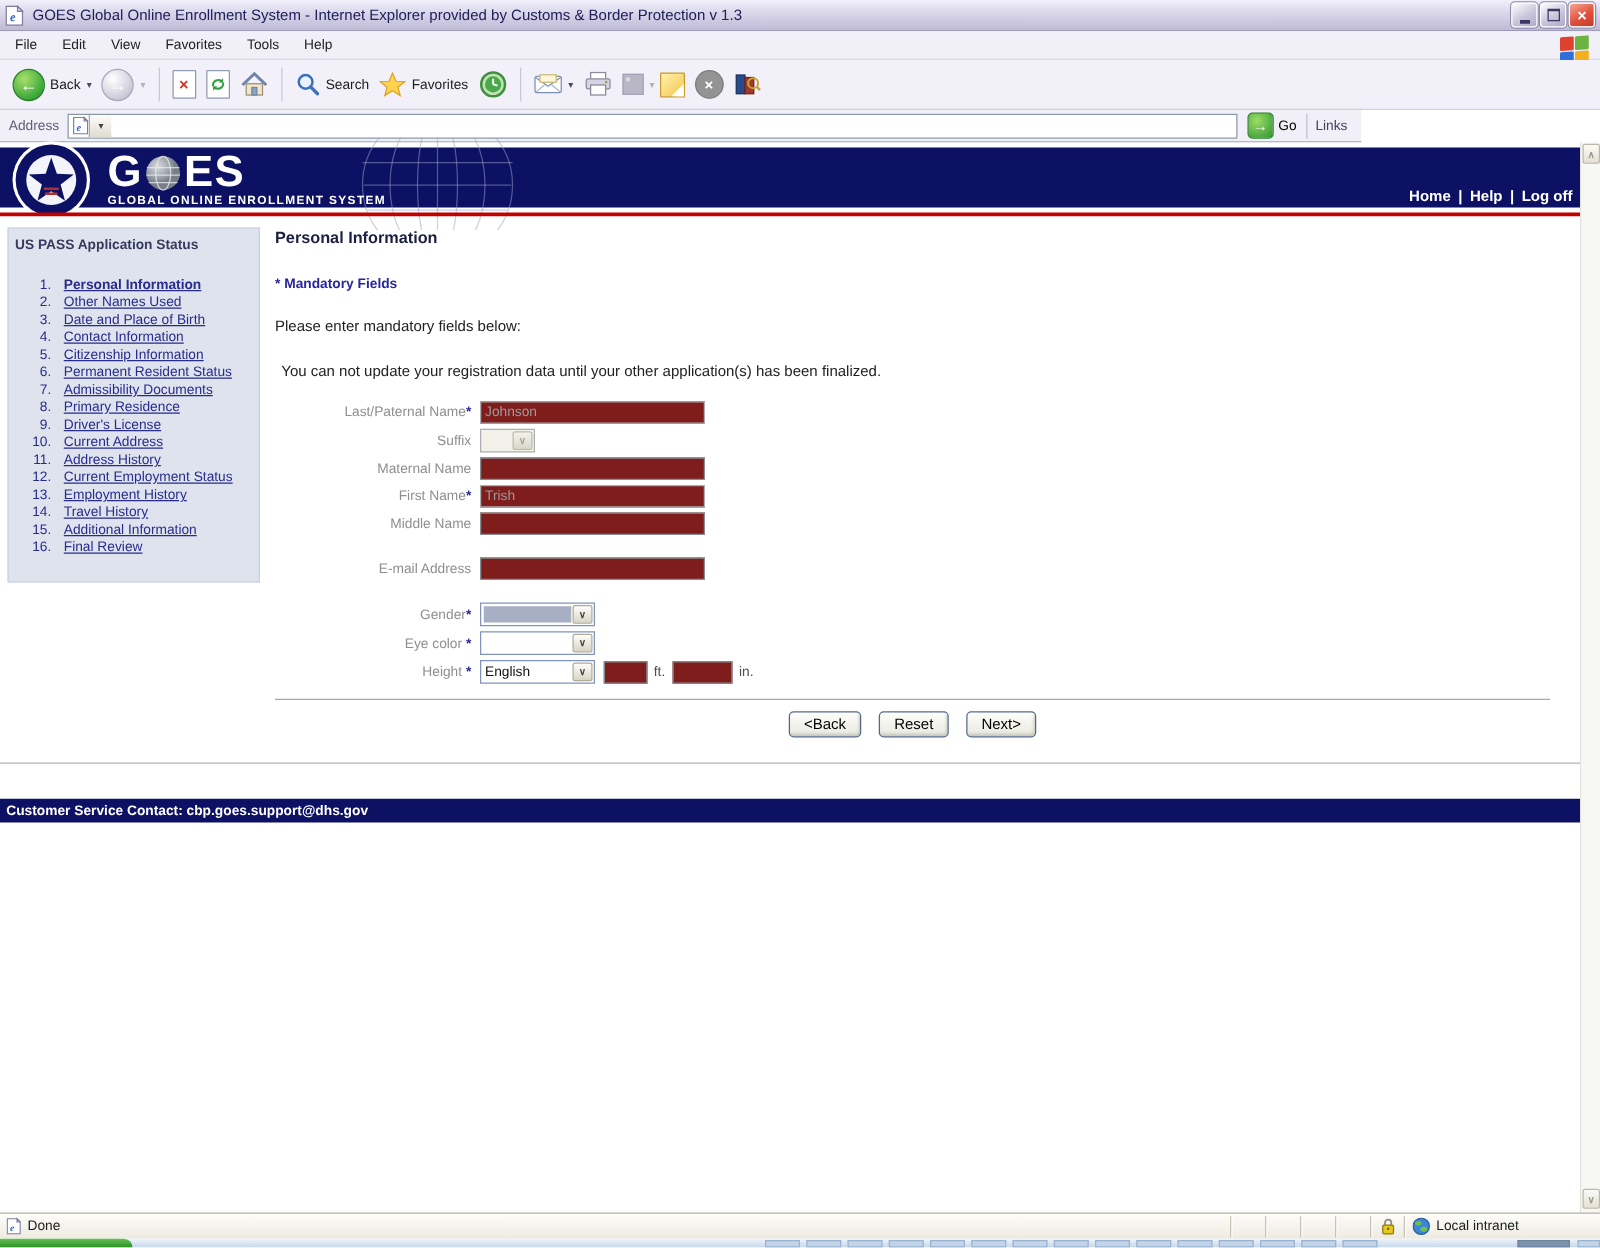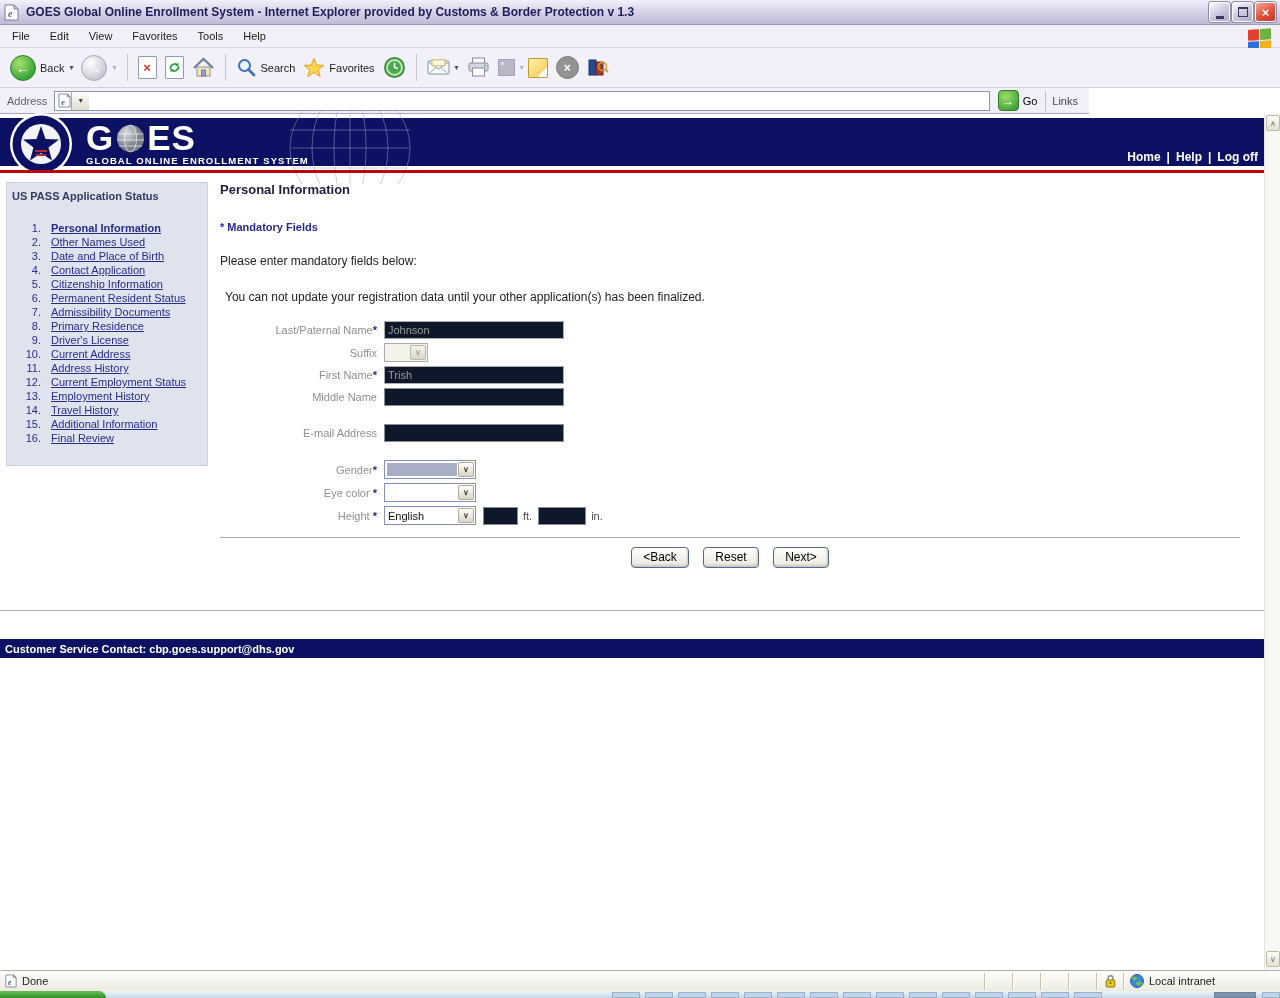--- a/index.html
+++ b/index.html
@@ -10,21 +10,21 @@
   }
   .abs{position:absolute;}
 
   
   #titlebar{
     left:0;top:0;width:1280px;height:25px;box-sizing:border-box;
     background:linear-gradient(#f2f0fb 0%,#d9d5ea 45%,#bfbbd6 100%);
     border-bottom:1px solid #9e9bb8;
     display:flex;align-items:center;padding:0 4px;
   }
-  .title-text{font-size:12px;font-weight:bold;color:#20205a;margin-left:7px;flex:1;
+  .title-text{font-size:12px;font-weight:normal;color:#20205a;margin-left:7px;flex:1;
     white-space:nowrap;overflow:hidden;}
   .winbtn{width:21px;height:20px;margin-left:2px;border-radius:3px;
     border:1px solid #fbfbfe;box-sizing:border-box;
     background:linear-gradient(150deg,#fdfdfe,#c9c6dc 55%,#aeaac6);
     box-shadow:0 0 0 1px #8f8cab;display:flex;align-items:center;justify-content:center;}
   .winbtn.close{background:linear-gradient(150deg,#f6a896,#e0523c 55%,#c23a26);
     color:#fff;font-weight:bold;font-size:13px;}
   .glyph-min{display:block;width:8px;height:3px;background:#3a3860;margin-top:10px;}
   .glyph-restore{display:block;width:8px;height:7px;border:1px solid #3a3860;border-top-width:2px;background:transparent;}
 
@@ -113,21 +113,21 @@
   
   #main{left:220px;top:68px;width:1020px;}
   .m-heading{font-size:13px;font-weight:bold;color:#1d1f40;}
   .m-mandatory{font-size:11px;font-weight:bold;color:#27279a;margin-top:24px;}
   .m-instruction{font-size:12px;color:#222;margin-top:21px;}
   .m-warning{font-size:12px;color:#222;margin-top:22px;padding-left:5px;}
   .form{margin-top:17px;}
   .frow{display:flex;align-items:center;margin-bottom:4px;}
   .flabel{width:157px;margin-right:7px;text-align:right;font-size:11px;color:#8f8f8f;flex:0 0 auto;}
   .req{color:#27279a;font-weight:bold;}
-  .txt{width:180px;height:18px;box-sizing:border-box;border:1px solid #888d91;background:#0f172a;
+  .txt{width:180px;height:18px;box-sizing:border-box;border:1px solid #888d91;background:#7f1d1d;
     font-family:"Liberation Sans",sans-serif;font-size:11px;padding:0 3px;color:#222;}
   .txt.ghost{color:#9b9b9b;border-color:#a9adb0;}
   .txt.small{width:35px;}
   .txt.small2{width:48px;}
   .unit-label{font-size:11px;color:#4c4c4c;margin:0 6px 0 5px;}
   .gap16{margin-top:18px;}
   .gap20{margin-top:18px;}
   .xpsel{height:19px;box-sizing:border-box;border:1px solid #8292bc;background:#fff;
     display:flex;align-items:center;}
   .xpsel .val{flex:1;font-size:11px;color:#111;padding-left:3px;align-self:stretch;display:flex;align-items:center;}
@@ -409,21 +409,21 @@
       <div class="sitem">
           <span class="snum">2.</span>
           <span class="slink">Other Names Used</span>
         </div>
       <div class="sitem">
           <span class="snum">3.</span>
           <span class="slink">Date and Place of Birth</span>
         </div>
       <div class="sitem">
           <span class="snum">4.</span>
-          <span class="slink">Contact Application</span>
+          <span class="slink">Contact Information</span>
         </div>
       <div class="sitem">
           <span class="snum">5.</span>
           <span class="slink">Citizenship Information</span>
         </div>
       <div class="sitem">
           <span class="snum">6.</span>
           <span class="slink">Permanent Resident Status</span>
         </div>
       <div class="sitem">
@@ -479,20 +479,24 @@
       <div class="frow">
         <span class="flabel"><span>Last/Paternal Name</span><span class="req">*</span></span>
         <input class="txt ghost" readonly="" value="Johnson" style="">
       </div>
       <div class="frow">
         <span class="flabel"><span>Suffix</span></span>
         <span class="xpsel suffix">
             <span class="val"></span>
             <span class="arrow">∨</span>
           </span>
+      </div>
+      <div class="frow">
+        <span class="flabel"><span>Maternal Name</span></span>
+        <input class="txt" style="">
       </div>
       <div class="frow">
         <span class="flabel"><span>First Name</span><span class="req">*</span></span>
         <input class="txt ghost" readonly="" value="Trish" style="">
       </div>
       <div class="frow">
         <span class="flabel"><span>Middle Name</span></span>
         <input class="txt" style="">
       </div>
       <div class="frow gap16">

